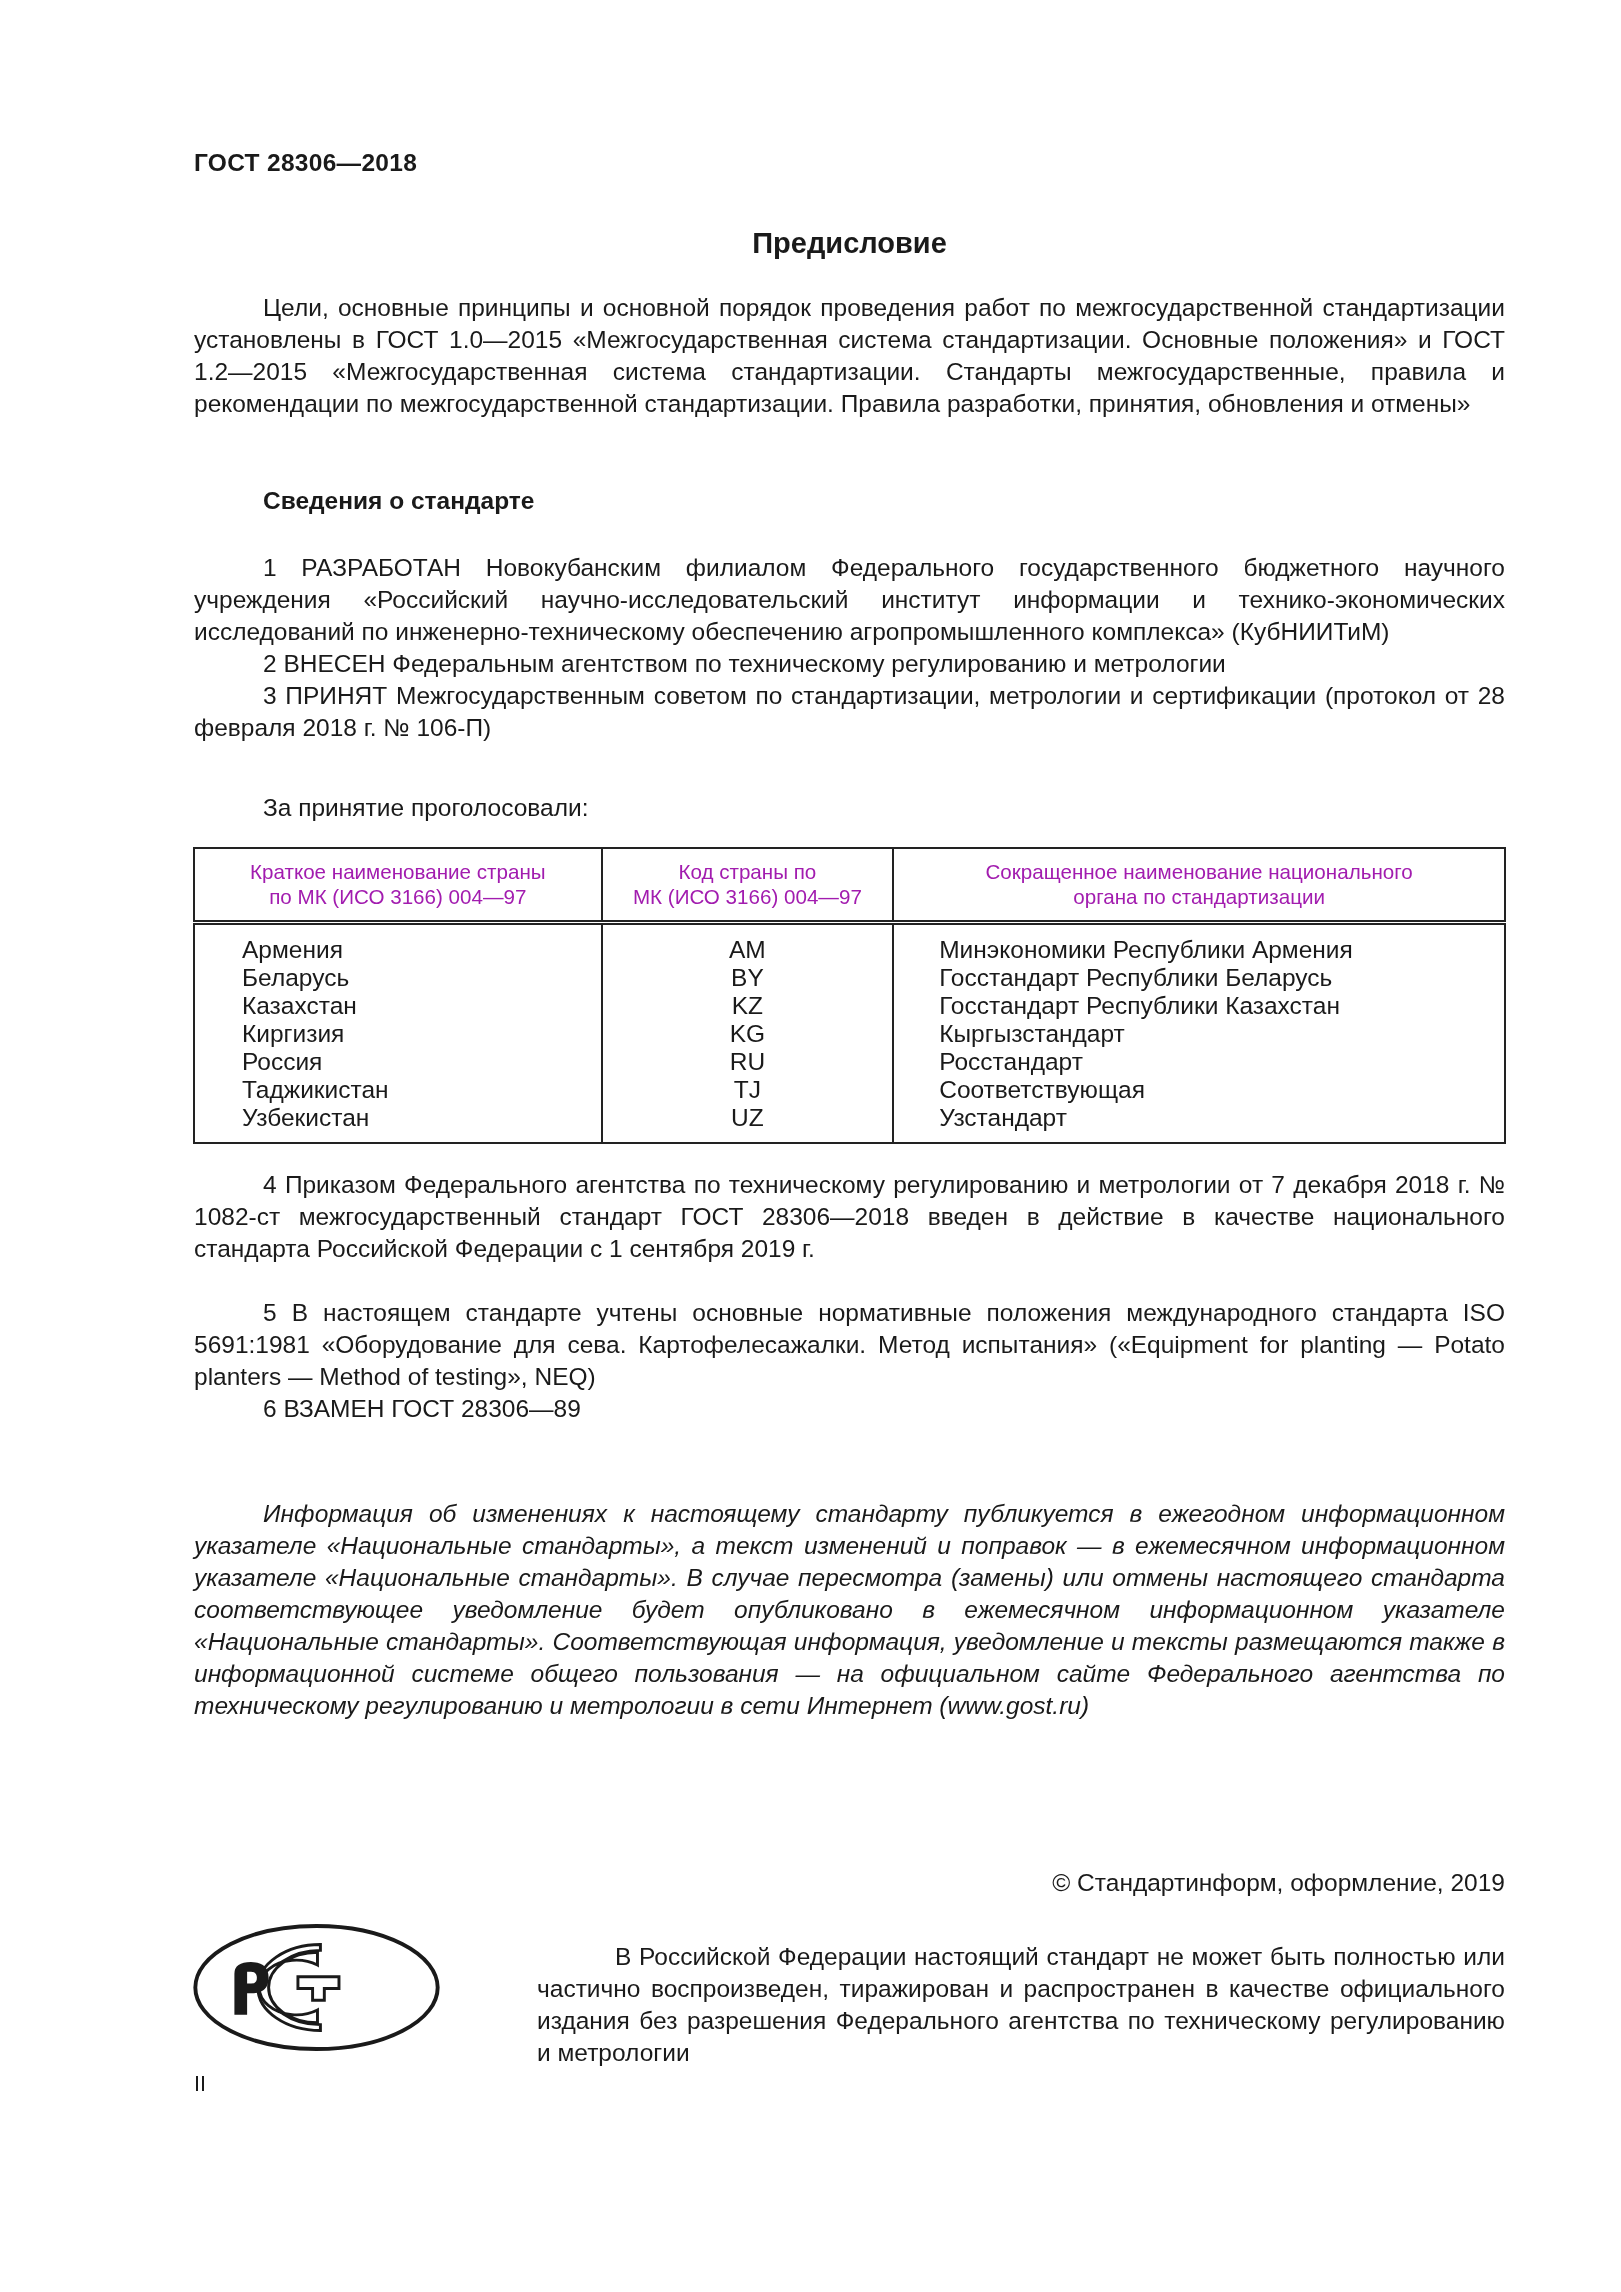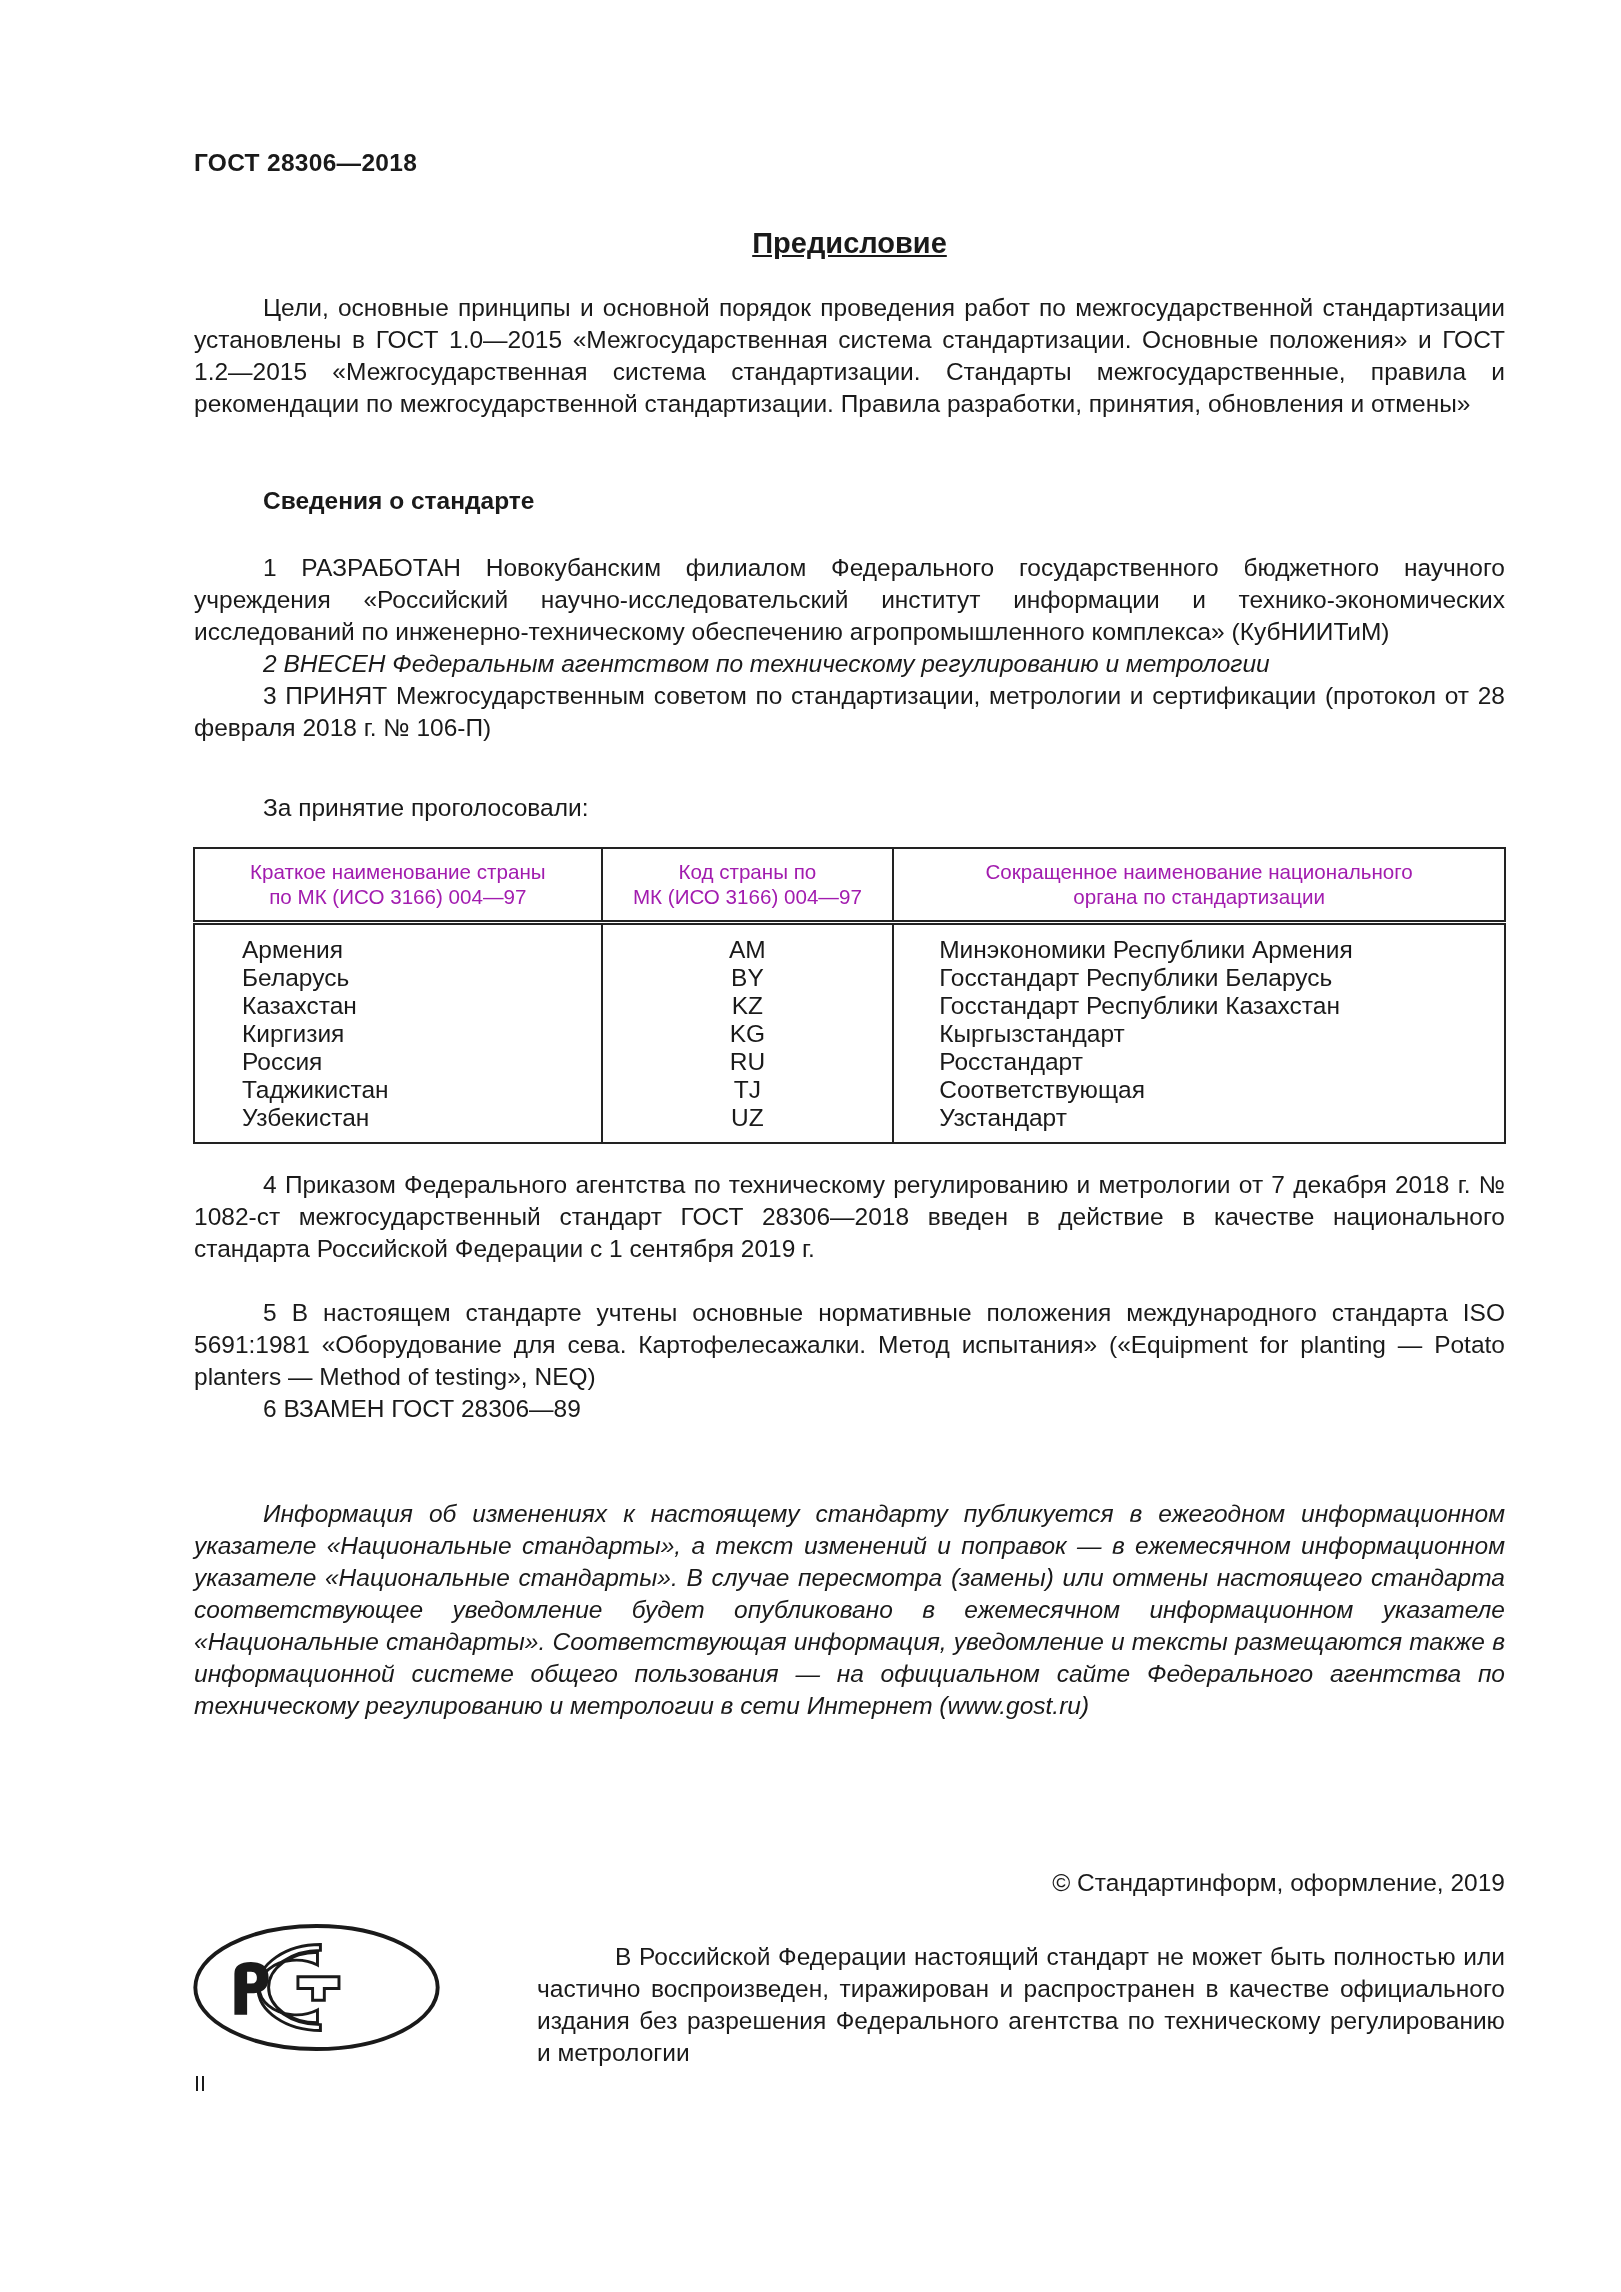--- a/index.html
+++ b/index.html
@@ -1,20 +1,20 @@
 <!DOCTYPE html>
 <html><head>
 <meta charset="utf-8">
 <style>
   html, body { margin: 0; padding: 0; background: #ffffff; }
   body { width: 1621px; height: 2293px; position: relative; overflow: hidden;
          font-family: "Liberation Sans", "DejaVu Sans", sans-serif; color: #1a1a1a; }
   .abs { position: absolute; }
   .doc-code { left: 194px; top: 149px; font-size: 24.5px; font-weight: bold; letter-spacing: 0.3px; }
-  .title { left: 194px; width: 1311px; top: 227px; text-align: center; font-size: 29px; font-weight: bold; text-decoration: underline; }
+  .title { left: 194px; width: 1311px; top: 227px; text-align: center; font-size: 29px; font-weight: bold; }
   .para { left: 194px; width: 1311px; font-size: 24.5px; line-height: 32px; text-align: justify; }
   .para p { margin: 0; text-indent: 69px; }
   .para p.last-left { text-align-last: left; }
   .subhead { left: 263px; top: 487px; font-size: 24.5px; font-weight: bold; }
   .item-block { left: 194px; width: 1311px; top: 552px; font-size: 24.5px; line-height: 32px; text-align: justify; }
   .item-block p { margin: 0; text-indent: 69px; }
   .voted { left: 263px; top: 794px; font-size: 24.5px; }
   table.countries { position: absolute; left: 193px; top: 847px; width: 1313px; border-collapse: collapse;
     border: 2.9px solid #222; font-size: 24.5px; }
   table.countries th { font-weight: normal; font-size: 20.6px; line-height: 25.5px; color: #a21caf; padding: 9.8px 7.8px 9.8px 7.8px;
@@ -46,21 +46,21 @@
 <div class="abs title">Предисловие</div>
 
 <div class="abs para" style="top:292px;">
   <p class="last-left">Цели, основные принципы и основной порядок проведения работ по межгосударственной стандартизации установлены в ГОСТ 1.0—2015 «Межгосударственная система стандартизации. Основные положения» и ГОСТ 1.2—2015 «Межгосударственная система стандартизации. Стандарты межгосударственные, правила и рекомендации по межгосударственной стандартизации. Правила разработки, принятия, обновления и отмены»</p>
 </div>
 
 <div class="abs subhead">Сведения о стандарте</div>
 
 <div class="abs item-block">
   <p class="last-left" style="text-align-last:left;">1 РАЗРАБОТАН Новокубанским филиалом Федерального государственного бюджетного научного учреждения «Российский научно-исследовательский институт информации и технико-экономических исследований по инженерно-техническому обеспечению агропромышленного комплекса» (КубНИИТиМ)</p>
-  <p style="text-align-last:left;font-style:italic;">2  ВНЕСЕН Федеральным агентством по техническому регулированию и метрологии</p>
+  <p style="text-align-last:left;">2  ВНЕСЕН Федеральным агентством по техническому регулированию и метрологии</p>
   <p style="text-align-last:left;">3  ПРИНЯТ Межгосударственным советом по стандартизации, метрологии и сертификации (протокол от 28 февраля 2018 г. № 106-П)</p>
 </div>
 
 <div class="abs voted">За принятие проголосовали:</div>
 
 <table class="countries">
   <thead>
     <tr>
       <th class="col1">
         <div>Краткое наименование страны</div>

